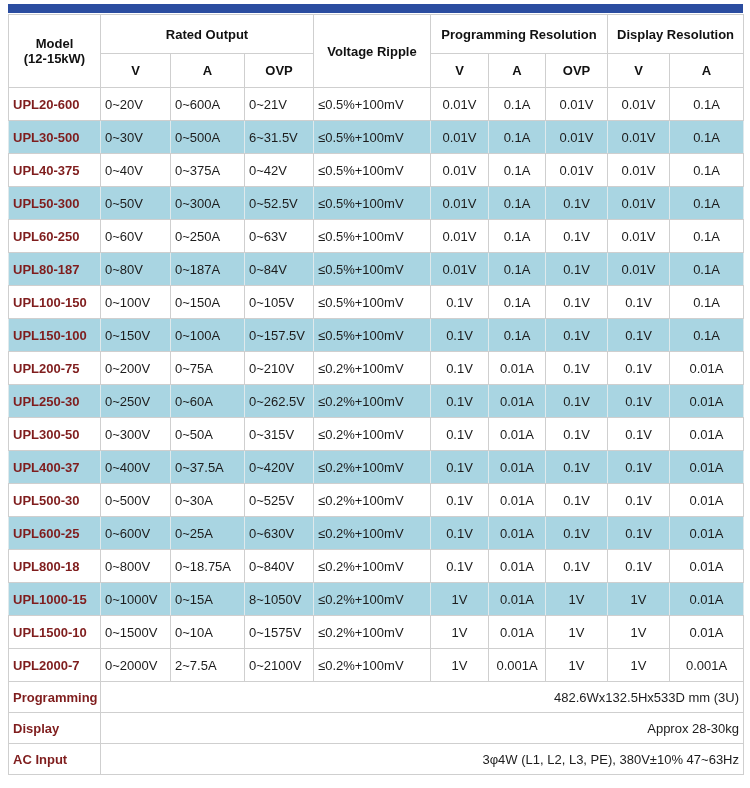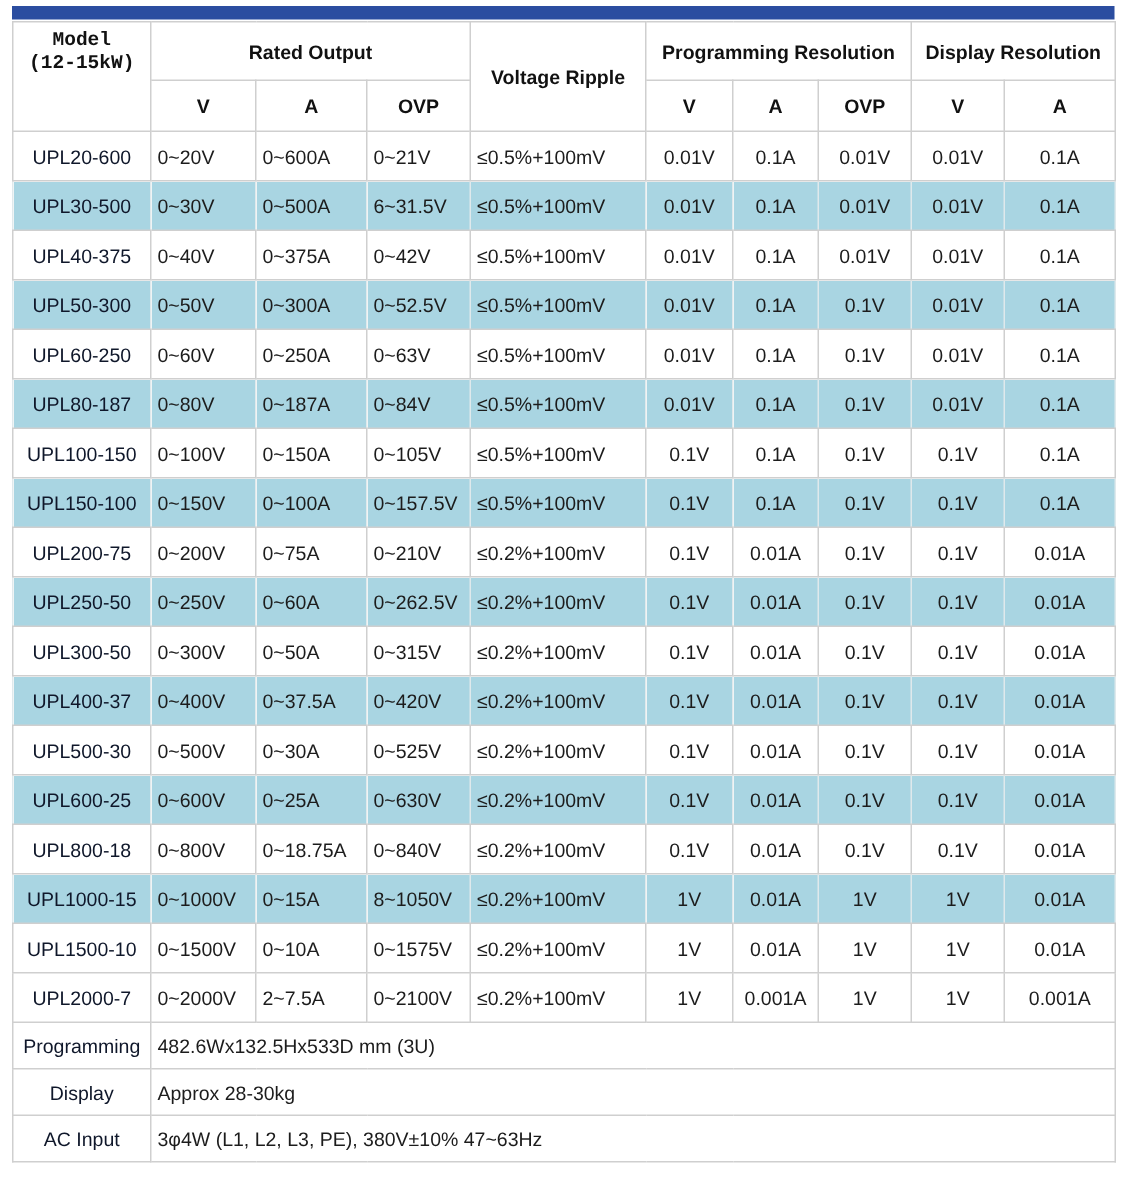--- a/index.html
+++ b/index.html
@@ -39,38 +39,37 @@
     font-weight: bold;
     text-align: center;
     background: #ffffff;
     color: #111;
   }
   tr.hdr-1 { height: 39px; }
   tr.hdr-2 { height: 34px; }
   .model-head {
     display: flex;
     flex-direction: column;
-    justify-content: flex-start;
+    justify-content: center;
     align-items: center;
     height: 64px;
-    font-family: Liberation Mono, monospace;
   }
   tbody tr.data-row { height: 33px; }
   tbody tr.footer-row { height: 31px; }
   tbody tr.hl td { background: var(--hl, #a9d5e2); }
   tbody tr.hl td { border-color: #dfe9ec; border-top-color: #cfcfcf; border-bottom-color: #cfcfcf; }
   td.model-cell {
-    font-weight: normal;
-    text-align: center;
+    font-weight: bold;
+    text-align: left;
     padding-left: 7px;
-    color: #0f172a;
+    color: #7f1d1d;
   }
   td.cell-left  { text-align: left; padding-left: 7px; }
   td.cell-center { text-align: center; }
-  td.footer-value { text-align: left; padding-left: 10px; }
+  td.footer-value { text-align: right; padding-left: 10px; }
 </style>
 </head>
 <body>
 
 <div class="page">
   <div class="top-bar" style="background: rgb(43, 77, 160);"></div>
 
   <table class="spec">
     <colgroup>
       <col style="width:92px">
@@ -211,21 +210,21 @@
           <td class="cell-left">0~75A</td>
           <td class="cell-left">0~210V</td>
           <td class="cell-left">≤0.2%+100mV</td>
           <td class="cell-center">0.1V</td>
           <td class="cell-center">0.01A</td>
           <td class="cell-center">0.1V</td>
           <td class="cell-center">0.1V</td>
           <td class="cell-center">0.01A</td>
         </tr>
         <tr class="data-row hl">
-          <td class="model-cell">UPL250-50</td>
+          <td class="model-cell">UPL250-30</td>
           <td class="cell-left">0~250V</td>
           <td class="cell-left">0~60A</td>
           <td class="cell-left">0~262.5V</td>
           <td class="cell-left">≤0.2%+100mV</td>
           <td class="cell-center">0.1V</td>
           <td class="cell-center">0.01A</td>
           <td class="cell-center">0.1V</td>
           <td class="cell-center">0.1V</td>
           <td class="cell-center">0.01A</td>
         </tr>

